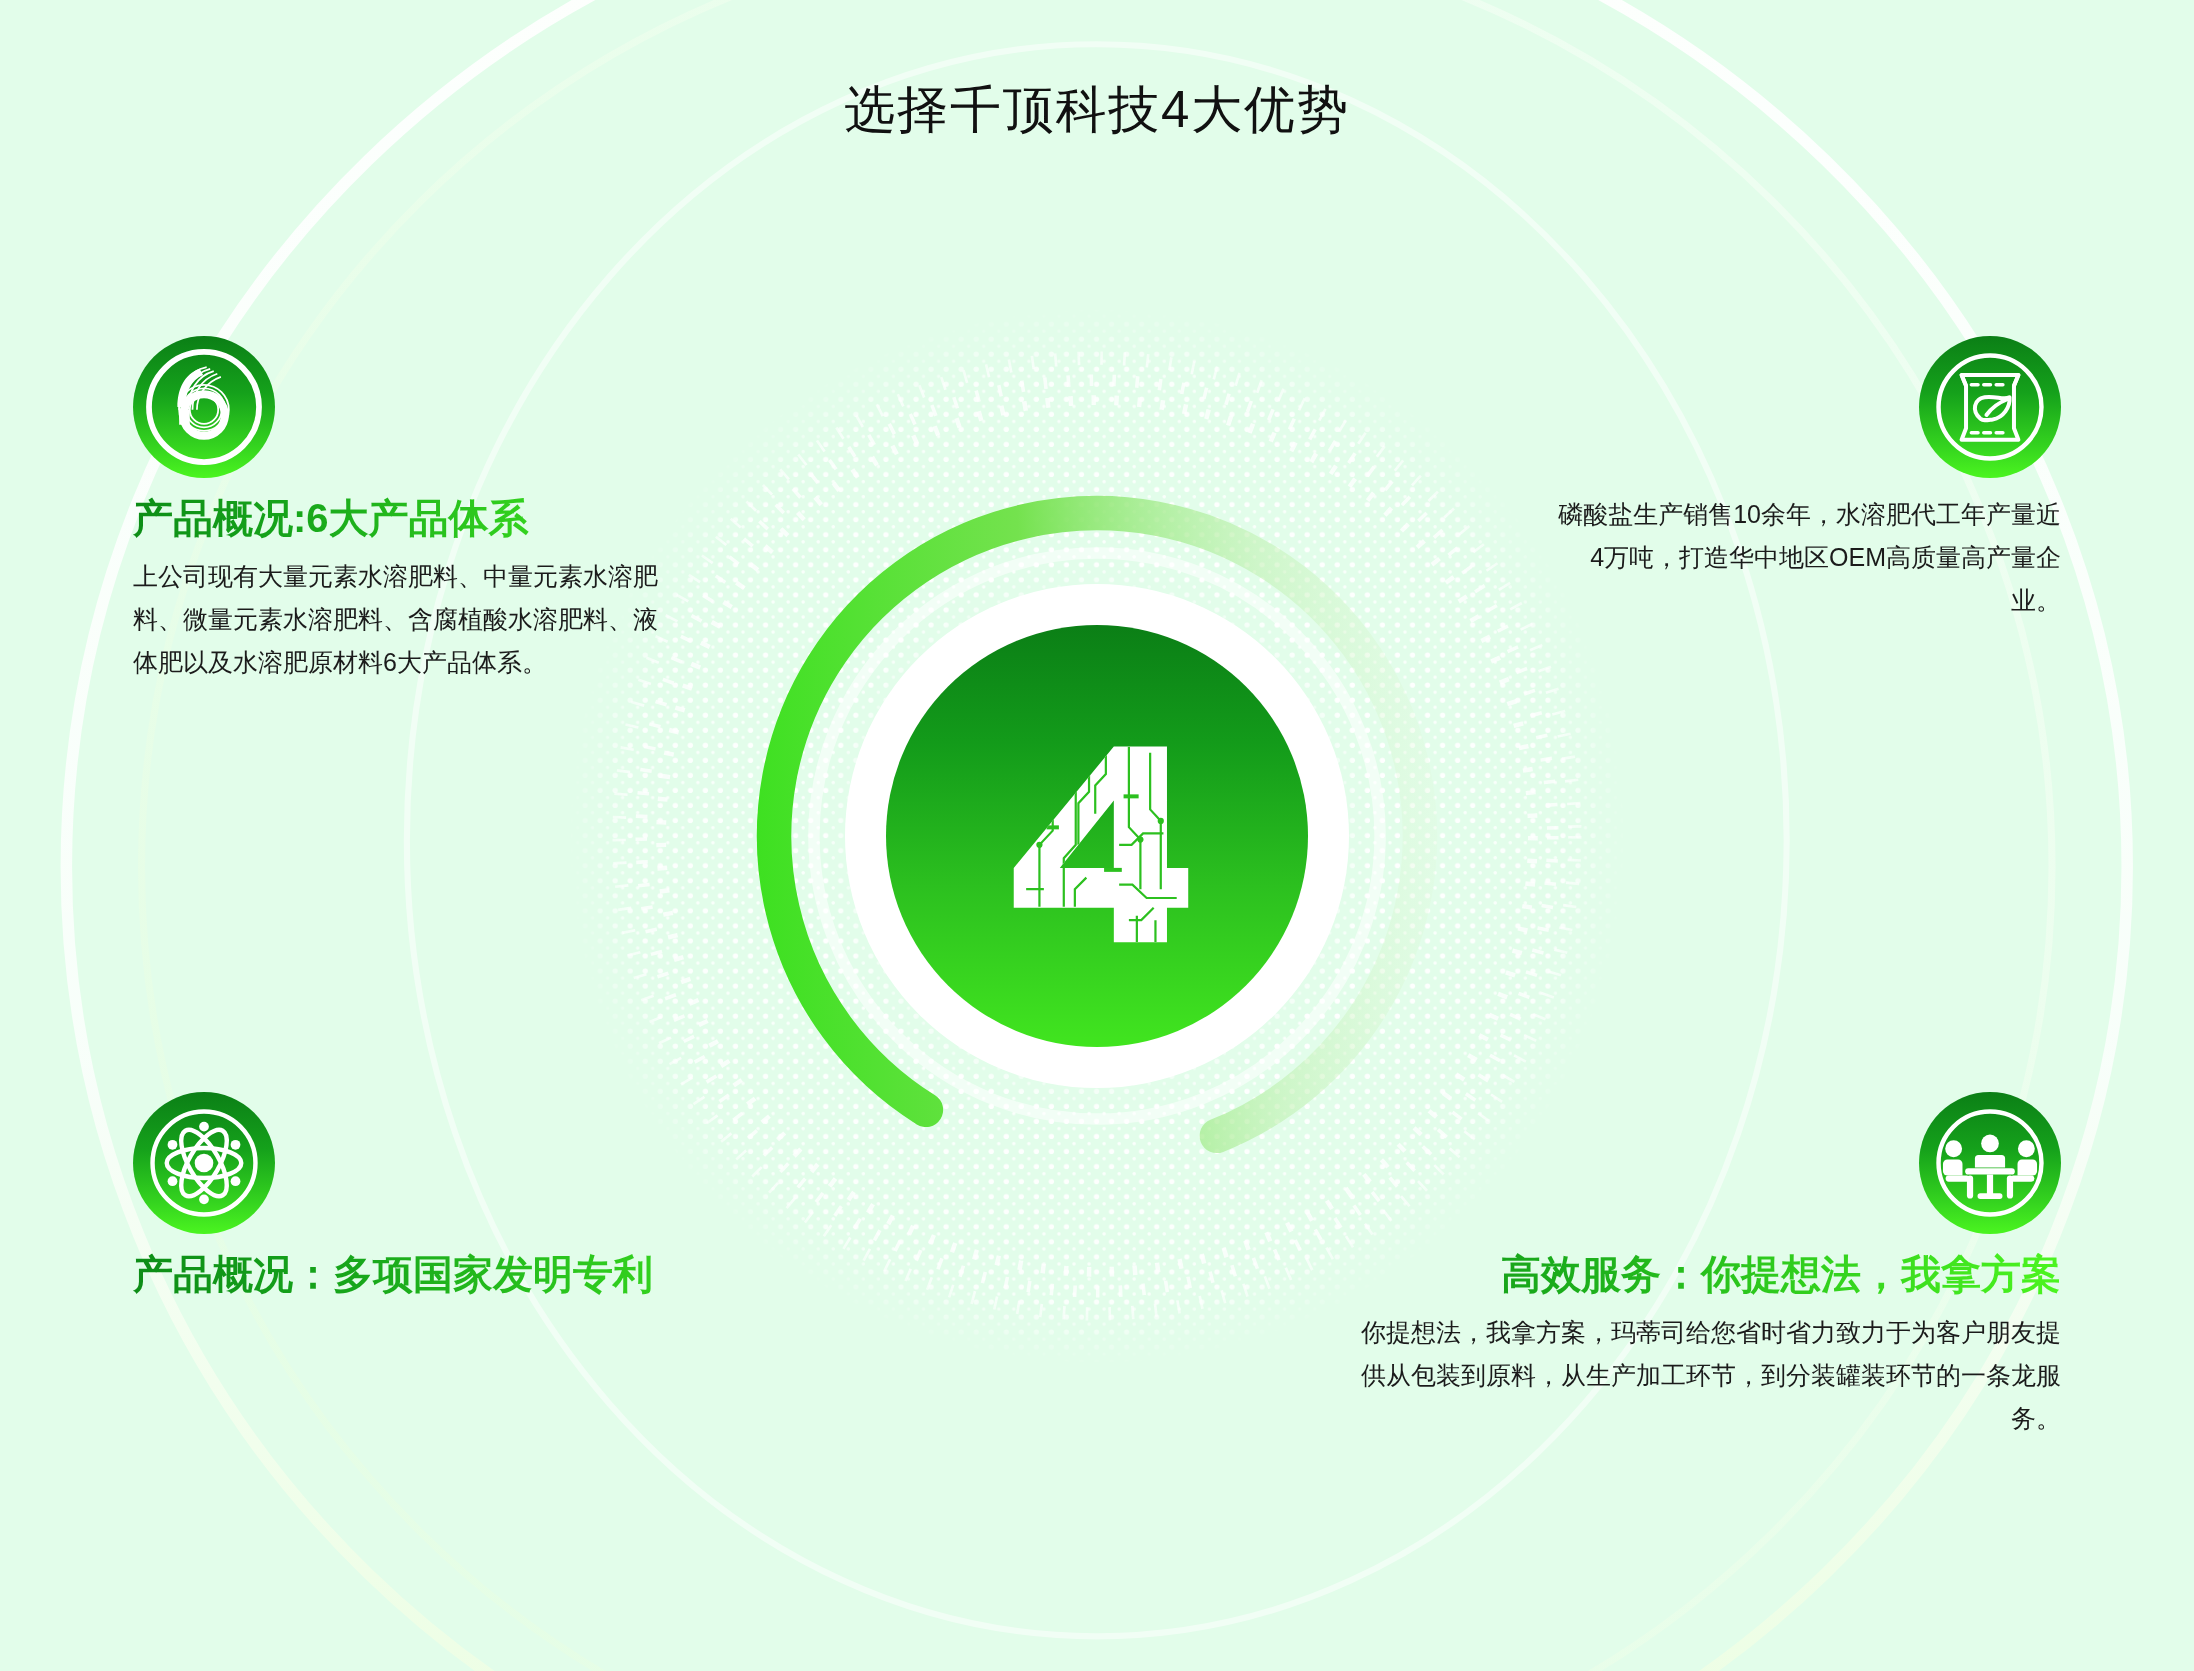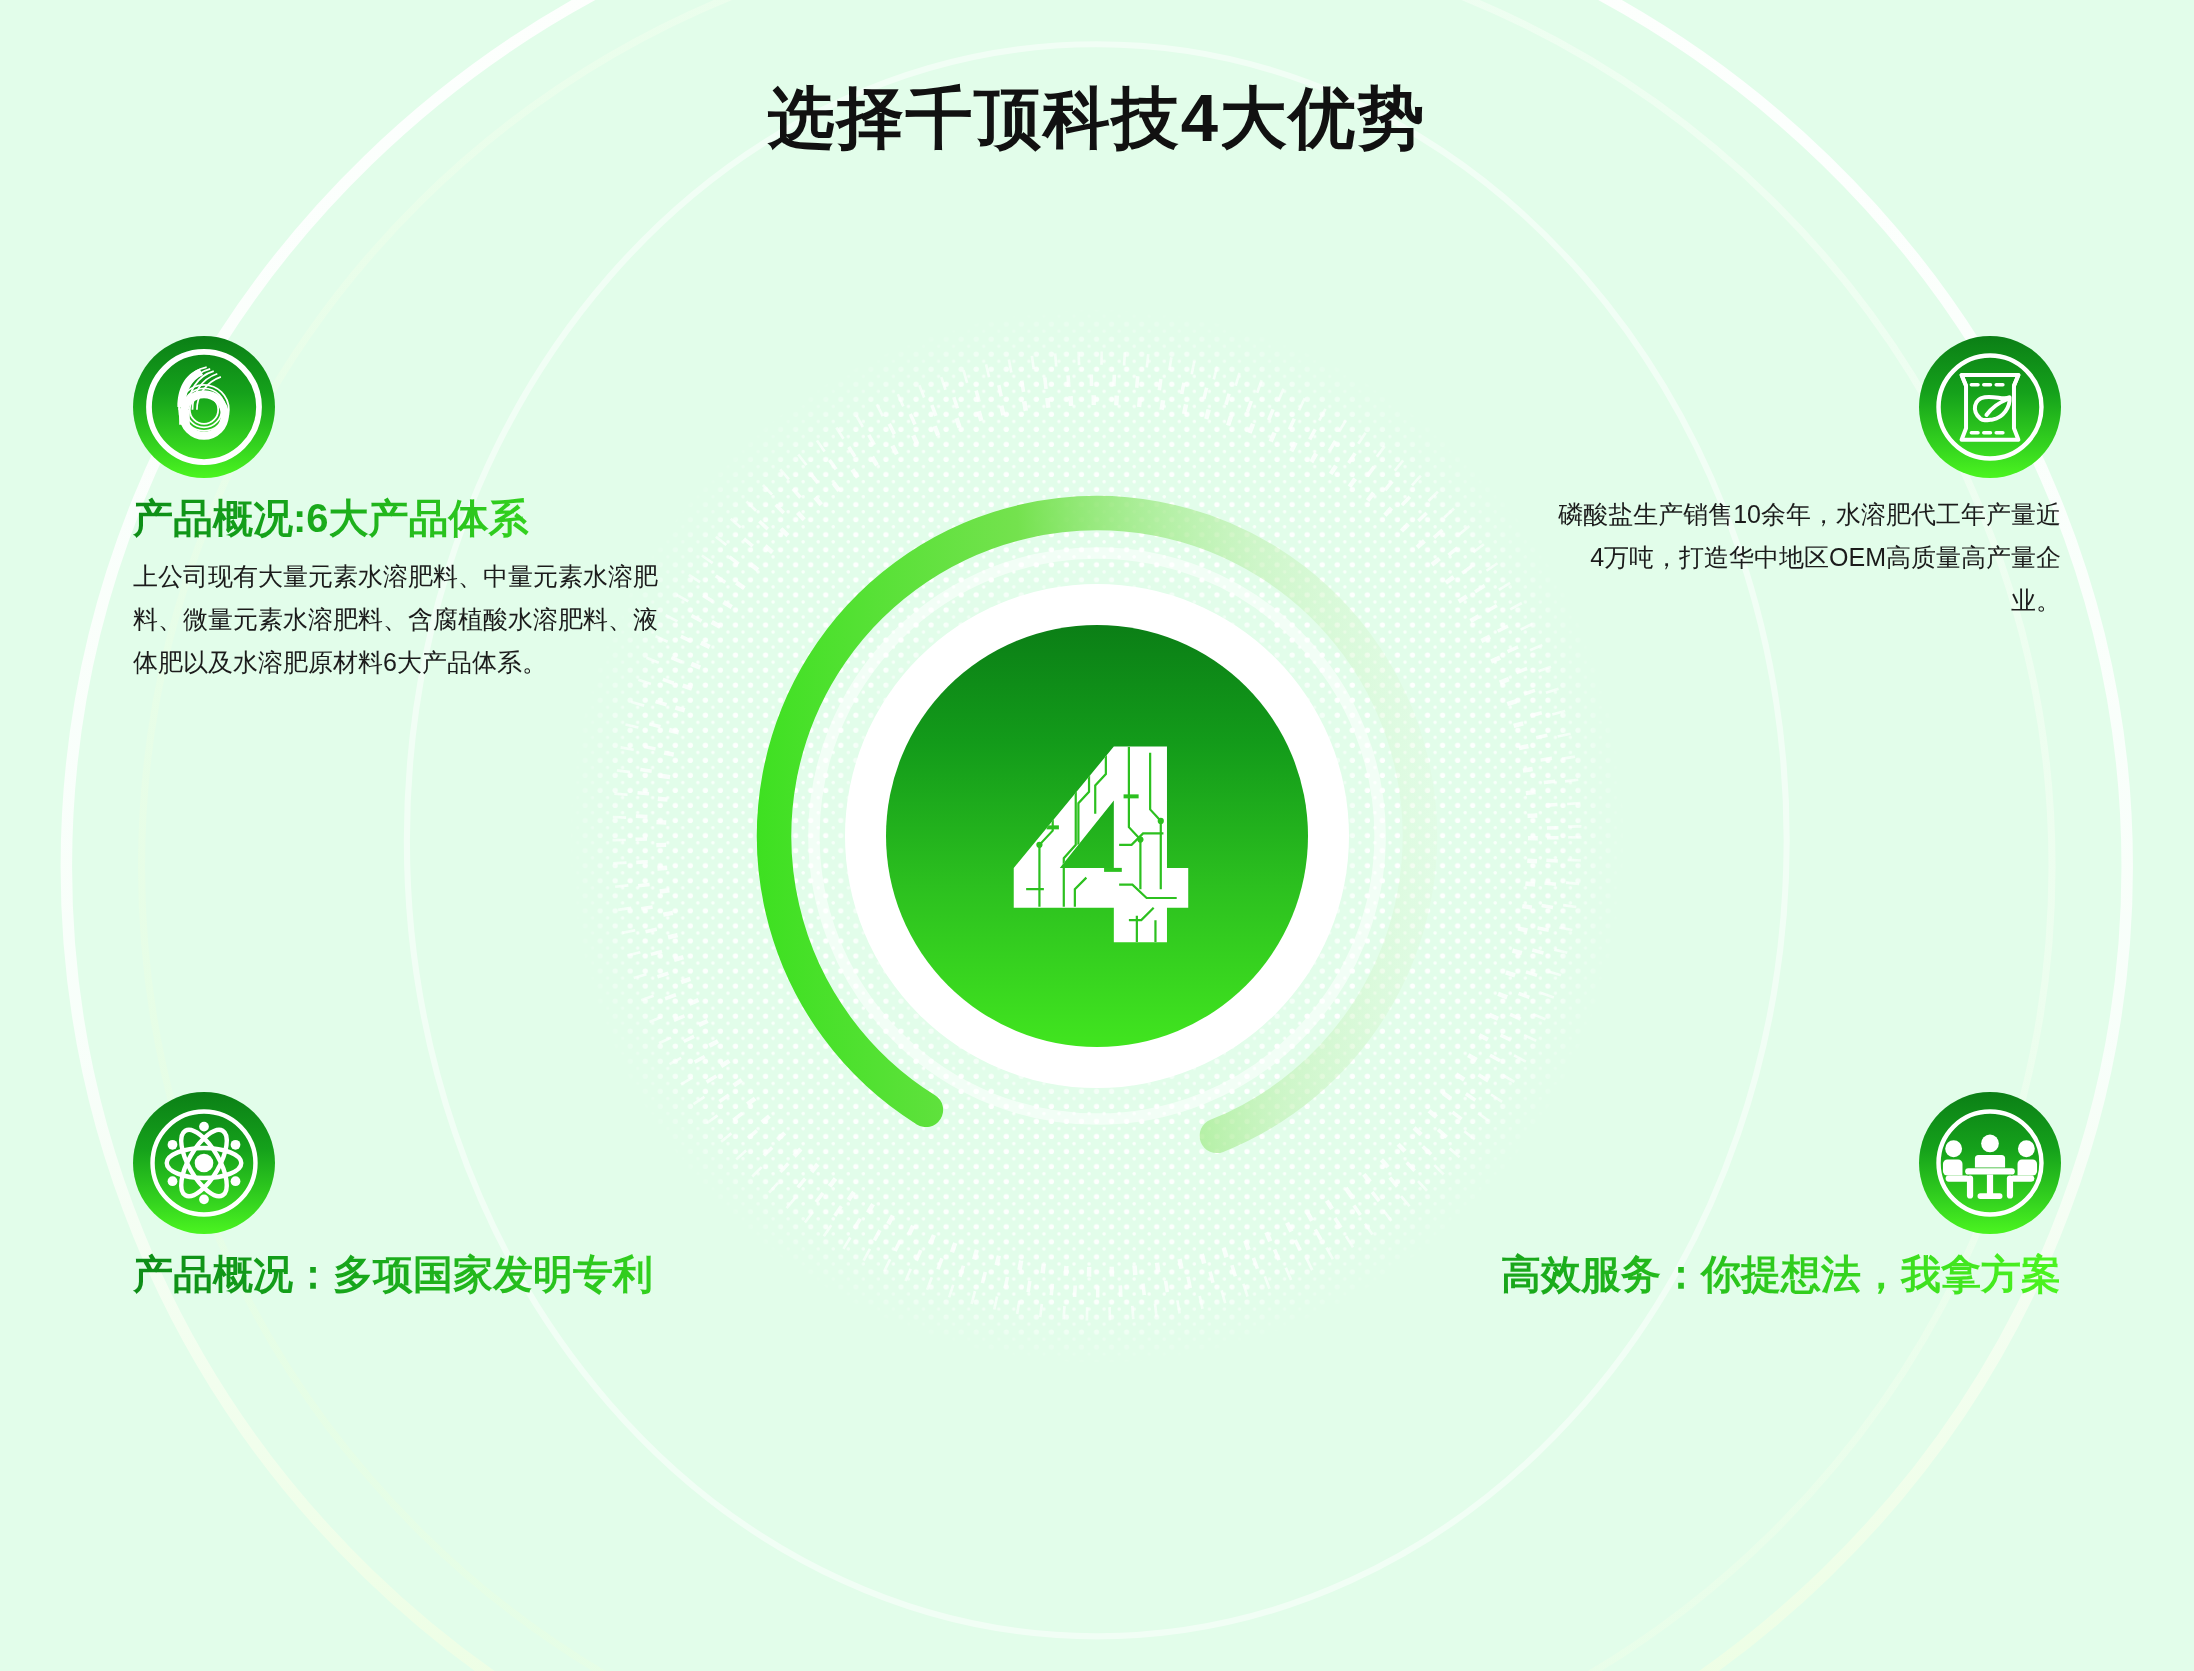--- a/index.html
+++ b/index.html
@@ -29,21 +29,21 @@
     position:absolute;left:50%;top:50%;transform:translate(-50%,-50%);
     width:422px;height:422px;border-radius:50%;
     background:linear-gradient(180deg,#0b7f16 0%,#139b1a 28%,#2cc01f 62%,#41e51f 100%);
     display:flex;align-items:center;justify-content:center;
   }
   .core svg{width:248px;height:248px;display:block;}
 
   
   .title{
     position:absolute;left:0;right:0;top:84px;text-align:center;
-    font-size:67px;font-weight:bold;color:#111111;letter-spacing:1.8px;
+    font-size:51px;font-weight:normal;color:#111111;letter-spacing:1.8px;
     line-height:1;white-space:nowrap;
   }
 
   
   .quad{position:absolute;}
   .q-tl{left:133px;  top:336px;  width:584px; text-align:left;}
   .q-tr{right:133px; top:336px;  width:867px; text-align:right;}
   .q-bl{left:133px;  top:1092px; width:778px; text-align:left;}
   .q-br{right:133px; top:1092px; width:752px; text-align:right;}
 
@@ -280,16 +280,17 @@
           <rect x="108" y="188" width="14" height="52" rx="7"></rect>
 
           <circle cx="242" cy="128" r="19"></circle>
           <path d="M232 152 h24 a10 10 0 0 1 10 10 v16 a10 10 0 0 1 -10 10 h-34 v-26 a10 10 0 0 1 10 -10 Z"></path>
           <rect x="206" y="188" width="54" height="14" rx="7"></rect>
           <rect x="198" y="188" width="14" height="52" rx="7"></rect>
         </g>
       </svg>
     </div>
     <div class="heading">高效服务：你提想法，我拿方案</div>
+    <div class="body">你提想法，我拿方案，玛蒂司给您省时省力致力于为客户朋友提供从包装到原料，从生产加工环节，到分装罐装环节的一条龙服务。</div>
   </div>
 
 </div>
 
 
 </body></html>

